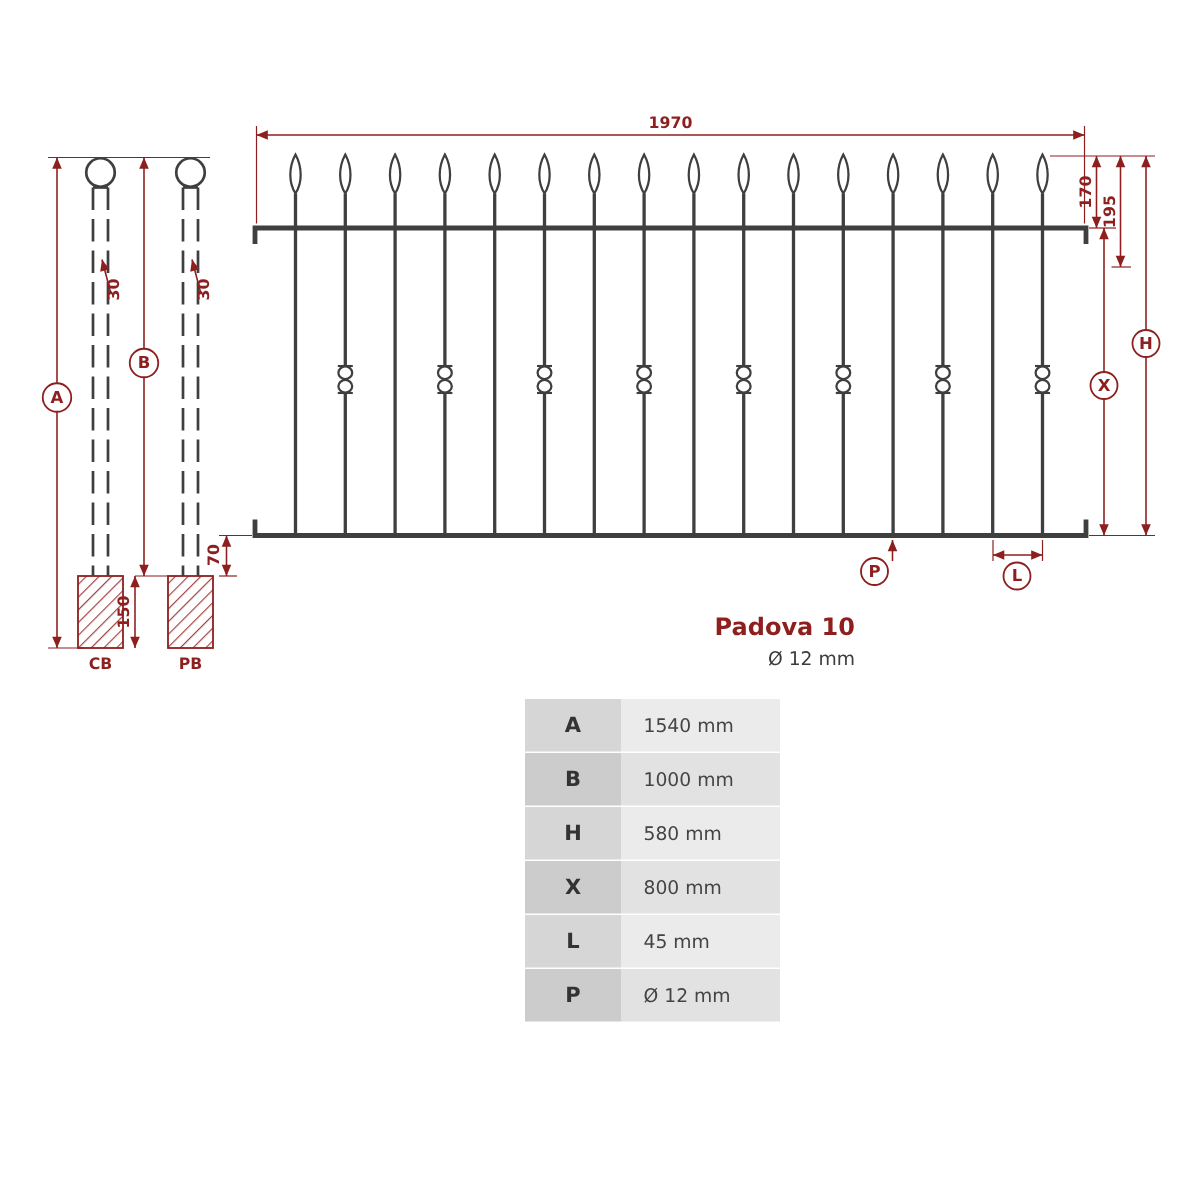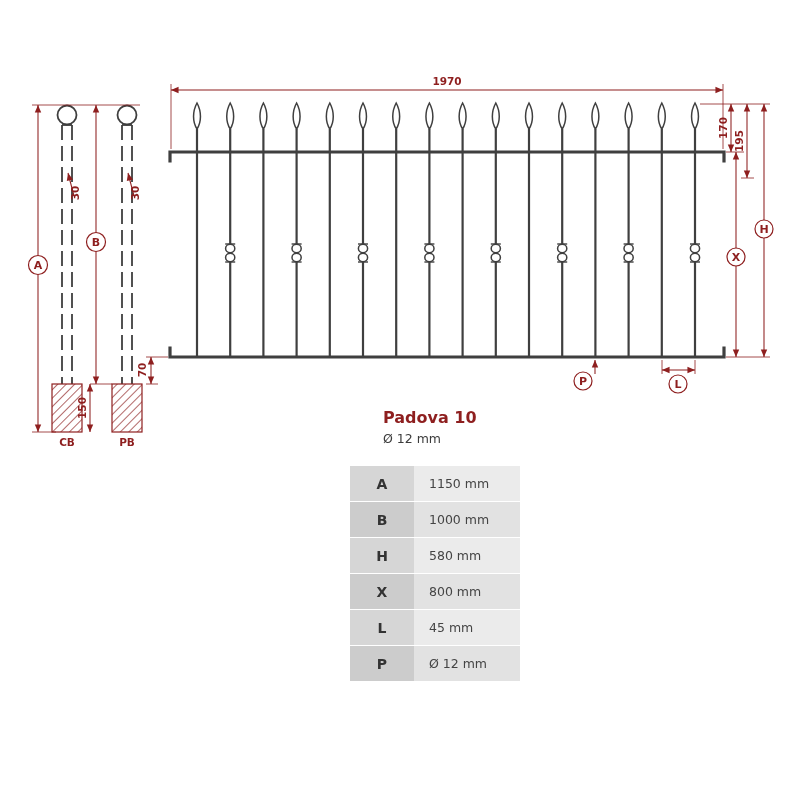--- a/index.html
+++ b/index.html
@@ -23,21 +23,21 @@
   .postline{stroke:var(--steel);stroke-width:1.8;fill:none;}
   .postdash{stroke-dasharray:15 6;}
   .base{fill:url(#hatch);stroke:var(--maroon);stroke-width:1.2;}
   .dim{stroke:var(--maroon);stroke-width:1.05;fill:none;}
   .ext{stroke:var(--maroon);stroke-width:0.8;fill:none;}
   .dimtxt{fill:var(--maroon);font:bold 10.5px "DejaVu Sans",sans-serif;}
   .circ{fill:#ffffff;stroke:var(--maroon);stroke-width:1.2;}
   .circtxt{fill:var(--maroon);font:bold 11px "DejaVu Sans",sans-serif;text-anchor:middle;}
 
   
-  .titleblock{position:absolute;left:383px;top:408px;width:200px;text-align:left;}
+  .titleblock{position:absolute;left:370px;top:408px;width:200px;text-align:right;}
   .title{color:var(--maroon);font-weight:bold;font-size:16px;line-height:20px;}
   .subtitle{color:#3c3c3c;font-size:12.5px;margin-top:3px;}
 
   
   .dimtable{position:absolute;left:350px;top:466px;width:170px;}
   .trow{display:flex;height:35px;margin-bottom:1px;}
   .tkey{
     width:64px;background:#d6d6d6;display:flex;align-items:center;justify-content:center;
     font-weight:bold;font-size:14px;color:#333333;
   }
@@ -229,21 +229,21 @@
 </svg>
 
 <div class="titleblock">
   <div class="title">Padova 10</div>
   <div class="subtitle">Ø 12 mm</div>
 </div>
 
 <div class="dimtable">
   <div class="trow">
     <div class="tkey">A</div>
-    <div class="tval">1150 mm</div>
+    <div class="tval">1540 mm</div>
   </div>
   <div class="trow">
     <div class="tkey">B</div>
     <div class="tval">1000 mm</div>
   </div>
   <div class="trow">
     <div class="tkey">H</div>
     <div class="tval">580 mm</div>
   </div>
   <div class="trow">

